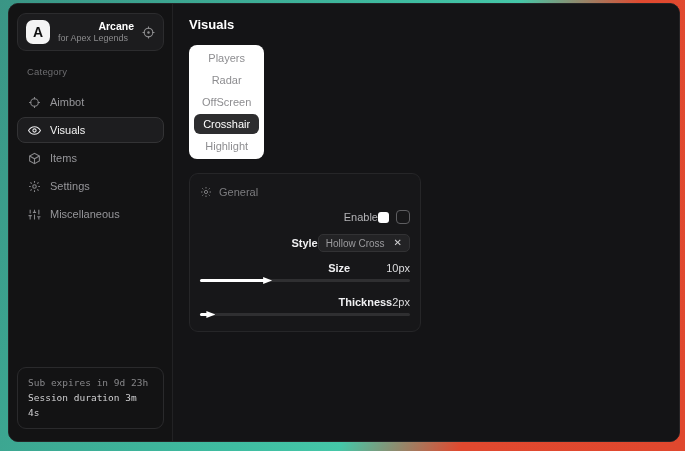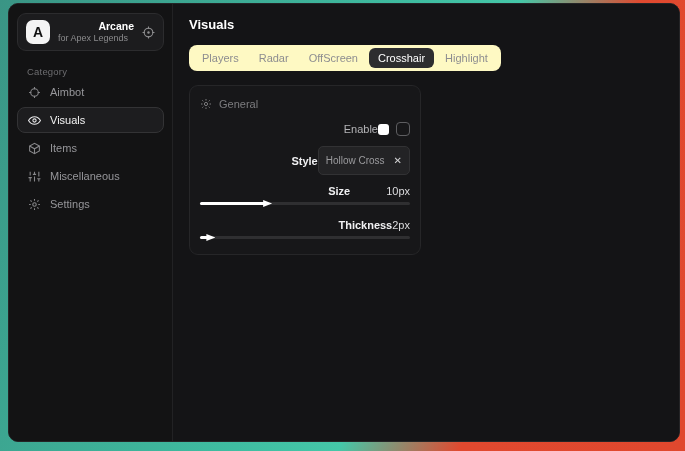--- a/index.html
+++ b/index.html
@@ -26,21 +26,21 @@
   }
   .logo-badge {
     width:24px; height:24px; border-radius:7px; background:#f4f4f4;
     color:#111; font-weight:bold; font-size:14px;
     display:flex; align-items:center; justify-content:center; flex:0 0 24px;
   }
   .logo-text { flex:1; line-height:1.2; min-width:0; }
   .logo-title { color:#fff; font-size:10.5px; font-weight:bold;text-align:right; }
   .logo-sub { color:#8b8b8d; font-size:9px; margin-top:1px; white-space:nowrap; }
   .logo-target { color:#8f8f91; display:flex; }
-  .cat-label { color:#6d6d70; font-size:9.5px; margin:15px 10px 2px; letter-spacing:.2px; }
+  .cat-label { color:#6d6d70; font-size:9.5px; margin:15px 10px 12px; letter-spacing:.2px; }
   .nav-item {
     display:flex; align-items:center; gap:9px; height:26px; margin-bottom:2px;
     padding:0 10px; border-radius:8px; border:1px solid transparent;
     color:#96969a; font-size:11px; cursor:pointer;
   }
   .nav-item .nicon { display:flex; color:#87878a; }
   .nav-item.active {
     background:#1d1d1f; border-color:#333335; color:#f2f2f2;
   }
   .nav-item.active .nicon { color:#e6e6e8; }
@@ -49,21 +49,21 @@
     border:1px solid #2a2a2c; border-radius:9px; padding:7px 10px 8px;
     font-family:"DejaVu Sans Mono", monospace; font-size:9.5px; line-height:15px;
   }
   .footer-line1 { color:#87878a; }
   .footer-line2 { color:#cfcfd1; }
   
   .main { flex:1; padding:13px 16px; background:#141416; }
   .page-title { color:#fff; font-size:13px; font-weight:bold; }
   .tabbar {
     display:inline-flex; align-items:center; gap:2px; margin-top:13px;
-    background:#fef9c3; border-radius:8px; padding:3px 4px;
+    background:#ffffff; border-radius:8px; padding:3px 4px;flex-direction:column;
   }
   .tab {
     color:#8d8d90; font-size:11px; padding:4px 9px; border-radius:6px;
     cursor:pointer; white-space:nowrap;
   }
   .tab.active { background:#2d2d2f; color:#fff; }
   
   .panel {
     margin-top:14px; width:232px;
     background:#171719; border:1px solid #262628; border-radius:9px;
@@ -74,21 +74,21 @@
   .prow { display:flex; align-items:center; justify-content:flex-end; margin-bottom:10px; }
   .prow-label { font-size:11px; color:#f0f0f2; font-weight:bold; }
   .prow-label.dim { color:#b4b4b7; font-weight:normal; }
   .prow-value { font-size:11px; color:#dcdcde; }
   .enable-controls { display:flex; align-items:center; gap:7px; }
   .swatch { width:11px; height:11px; border-radius:3px; background:#fff; cursor:pointer; }
   .checkbox { width:14px; height:14px; border-radius:4px; border:1.5px solid #5e5e61; background:transparent; cursor:pointer; }
   .chip {
     display:flex; align-items:center; gap:9px;
     background:#232325; border:1px solid #323234; border-radius:5px;
-    padding:2px 7px; height:29px; cursor:pointer;
+    padding:2px 7px; height:18px; cursor:pointer;
   }
   .chip-text { font-size:10px; color:#9b9b9e; }
   .chip-x { font-size:10px; color:#d2d2d4; line-height:1; cursor:pointer; }
   .slider { position:relative; height:7px; margin:-4px 0 12px; cursor:pointer; }
   .slider-track { position:absolute; left:0; right:0; top:2px; height:3px; background:#2f2f31; border-radius:3px; }
   .slider-fill { position:absolute; left:0; top:2px; height:3px; background:#fff; border-radius:3px; }
   .slider-thumb {
     position:absolute; top:0; width:9px; height:7px; background:#fff;
     clip-path:polygon(0 0, 100% 50%, 0 100%); margin-left:-2px;
   }
@@ -144,38 +144,42 @@
           <path d="M21 7.5l-9-5-9 5v9l9 5 9-5z"></path>
             <path d="M3 7.5l9 5 9-5M12 12.5V22"></path>
         </svg>
       </span>
       <span>Items</span>
     </div>
 
     <div class="nav-item">
       <span class="nicon">
         <svg width="13" height="13" viewBox="0 0 24 24" fill="none" stroke="currentColor" stroke-width="2">
-          <path d="M4 21v-7M4 10V3M12 21v-9M12 8V3M20 21v-5M20 12V3M1 14h6M9 8h6M17 16h6"></path>
-        </svg>
-      </span>
-      <span>Miscellaneous</span>
-    </div>
-
-    <div class="nav-item">
-      <span class="nicon">
-        <svg width="13" height="13" viewBox="0 0 24 24" fill="none" stroke="currentColor" stroke-width="2">
           <circle cx="12" cy="12" r="3.2"></circle>
           <path d="M12 2v3M12 19v3M2 12h3M19 12h3M4.6 4.6l2.1 2.1M17.3 17.3l2.1 2.1M19.4 4.6l-2.1 2.1M6.7 17.3l-2.1 2.1"></path>
         </svg>
       </span>
       <span>Settings</span>
     </div>
 
+    <div class="nav-item">
+      <span class="nicon">
+        <svg width="13" height="13" viewBox="0 0 24 24" fill="none" stroke="currentColor" stroke-width="2">
+          <path d="M4 21v-7M4 10V3M12 21v-9M12 8V3M20 21v-5M20 12V3M1 14h6M9 8h6M17 16h6"></path>
+        </svg>
+      </span>
+      <span>Miscellaneous</span>
+    </div>
+
     <div class="sidebar-spacer"></div>
 
+    <div class="footer-card">
+      <div class="footer-line1">Sub expires in 9d 23h</div>
+      <div class="footer-line2">Session duration 3m 4s</div>
+    </div>
   </div>
 
   <div class="main">
     <div class="page-title">Visuals</div>
 
     <div class="tabbar">
       <div class="tab">Players</div>
       <div class="tab">Radar</div>
       <div class="tab">OffScreen</div>
       <div class="tab active">Crosshair</div>

